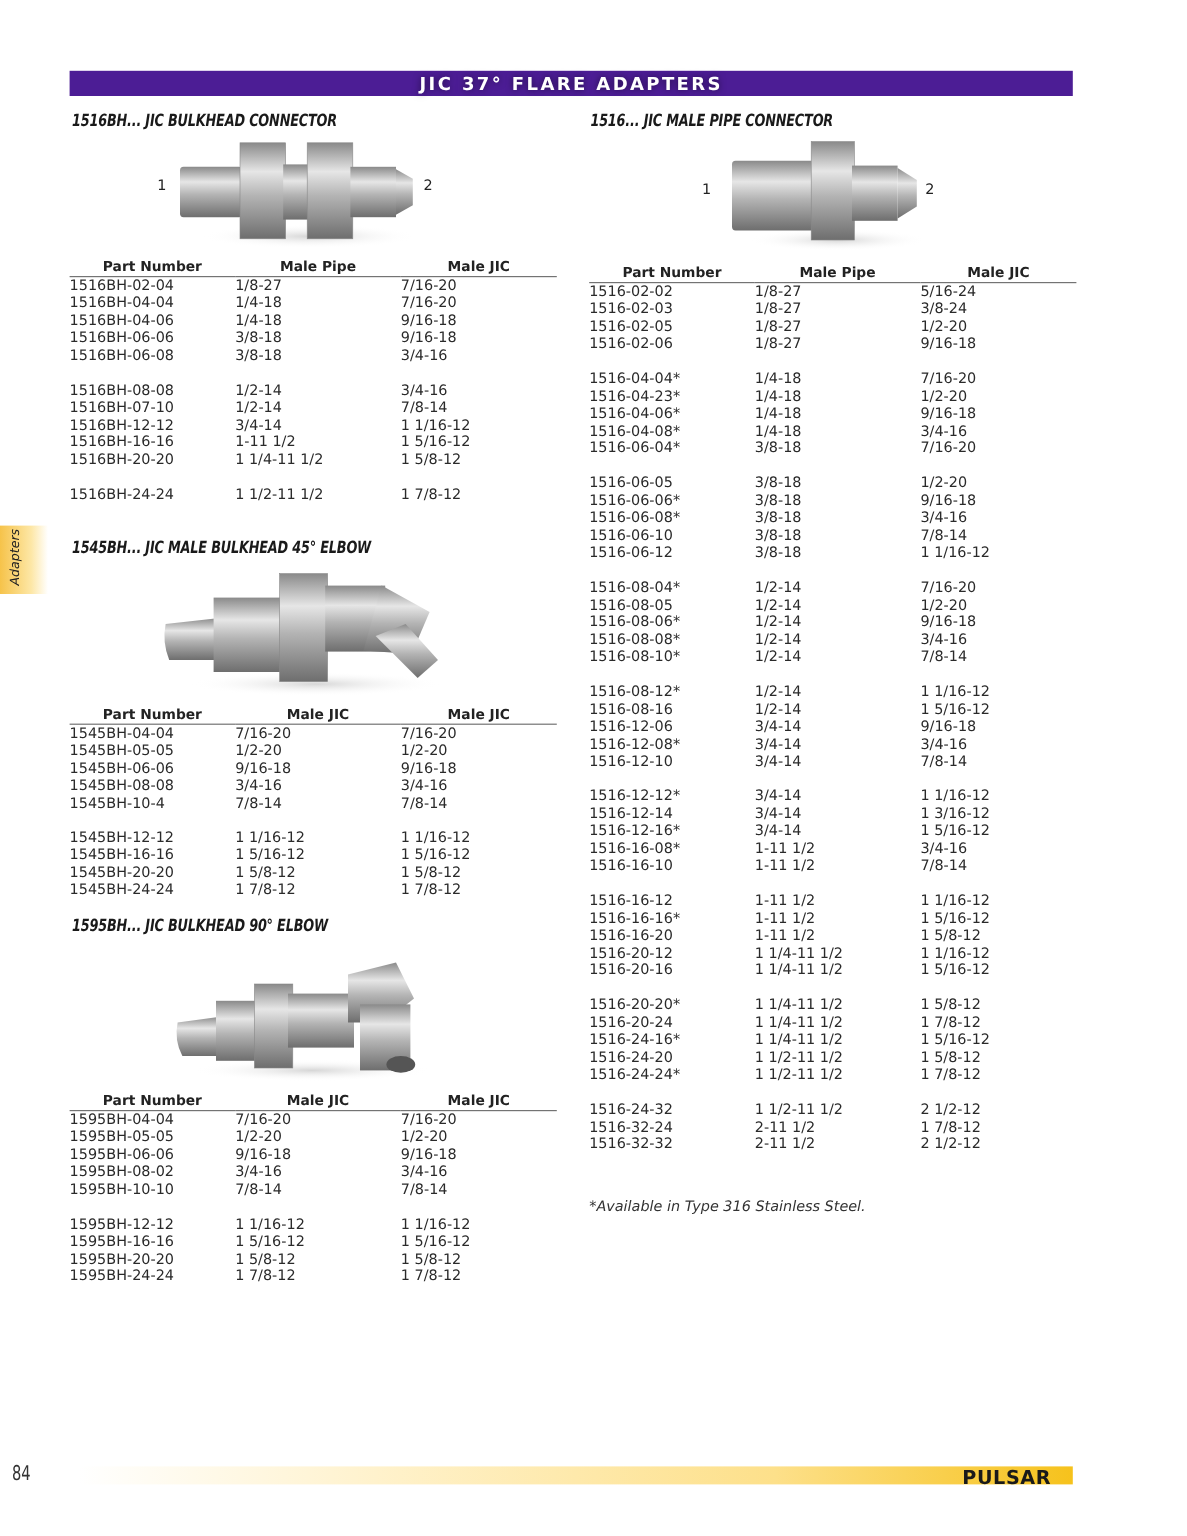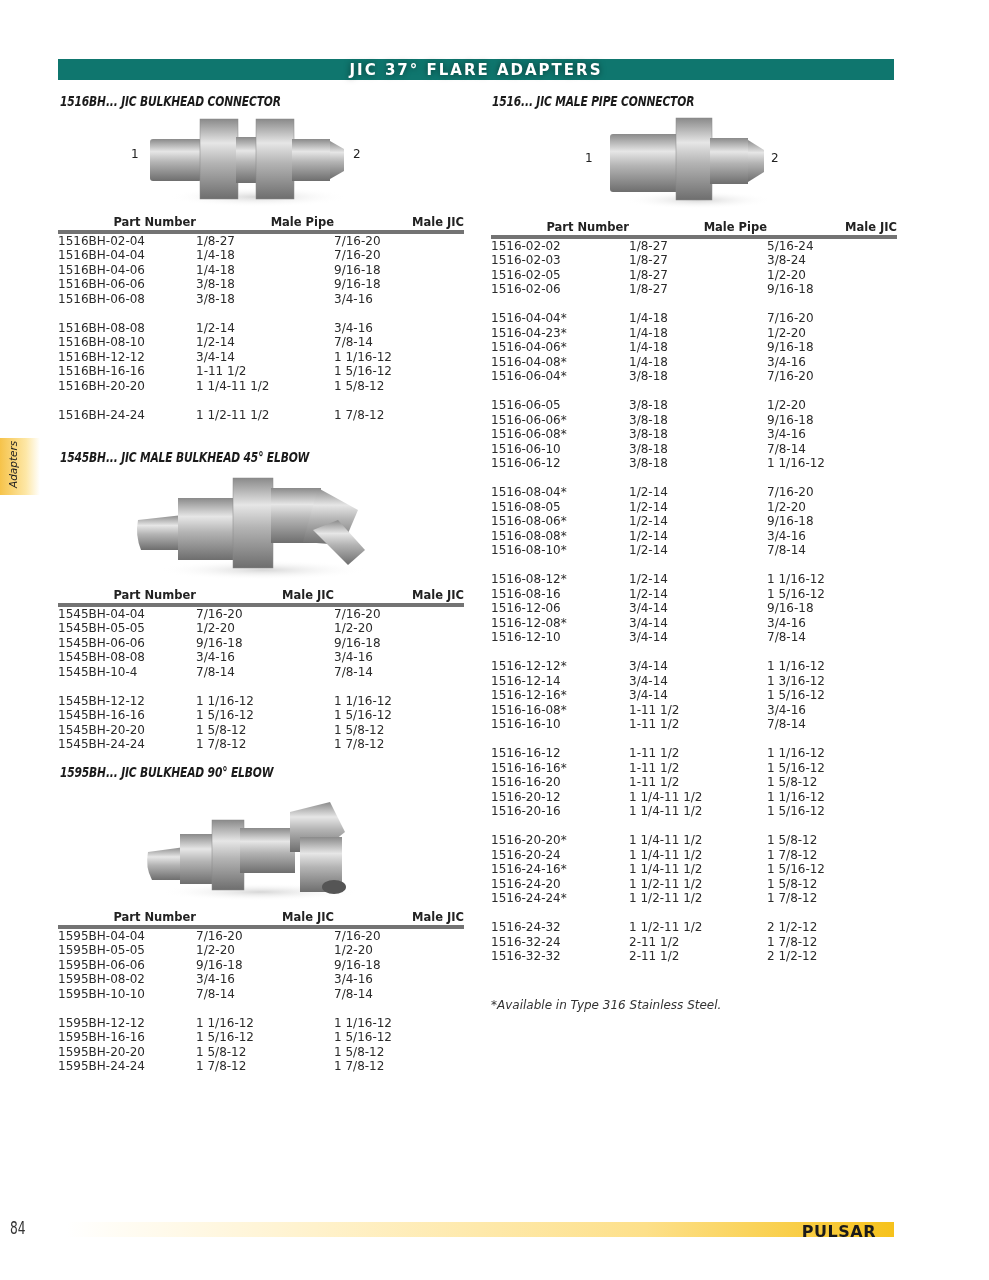--- a/index.html
+++ b/index.html
@@ -1,21 +1,21 @@
 <!DOCTYPE html>
 <html><head>
 <meta charset="utf-8">
 <style>
   * { box-sizing: border-box; margin: 0; padding: 0; }
   html, body { width: 989px; height: 1280px; background: #ffffff; overflow: hidden; }
   body { position: relative; font-family: "DejaVu Sans", sans-serif; color: #222; }
 
   .title-bar {
     position: absolute; left: 58px; top: 59px; width: 836px; height: 21px;
-    background: #0f766e;
+    background: #4c1d95;
     display: flex; justify-content: center; align-items: center;
   }
   .title-bar span {
     font-family: "DejaVu Sans", sans-serif; font-weight: bold; font-size: 15px;
     letter-spacing: 2px; color: #fff; text-shadow: 0 0 6px rgba(0,0,0,0.55);
   }
 
   .section-title {
     position: absolute; font-family: "DejaVu Sans Condensed", "DejaVu Sans", sans-serif;
     font-style: italic; font-weight: bold; font-size: 14px; color: #1a1a1a;
@@ -24,22 +24,22 @@
   }
 
   .photo { position: absolute; }
   .callout { position: absolute; font-size: 12px; color: #222; font-family: "DejaVu Sans", sans-serif; }
 
   table.parts {
     position: absolute; border-collapse: collapse;
     font-family: "DejaVu Sans", sans-serif; font-size: 12px; line-height: 14.5px;
   }
   table.parts th {
-    text-align: right; font-weight: bold; font-size: 11.5px; color: #222;
-    border-bottom: 4px solid #737373; padding: 0; height: 15px; vertical-align: bottom;
+    text-align: center; font-weight: bold; font-size: 11.5px; color: #222;
+    border-bottom: 1px solid #737373; padding: 0; height: 15px; vertical-align: bottom;
   }
   table.parts td { padding: 0; color: #2a2a2a; white-space: nowrap; height: 14.5px; }
   table.parts tr.gap td { height: 14.5px; }
   .c1 { width: 138px; }
   .c2 { width: 138px; }
   .c3 { width: 130px; }
 
   .footnote {
     position: absolute; left: 491px; top: 998px; font-size: 12px; font-style: italic; color: #333;
   }
@@ -139,21 +139,21 @@
       </tr>
       <tr class="gap">
         <td colspan="3"></td>
       </tr>
       <tr>
         <td class="c1">1516BH-08-08</td>
         <td class="c2">1/2-14</td>
         <td class="c3">3/4-16</td>
       </tr>
       <tr>
-        <td class="c1">1516BH-08-10</td>
+        <td class="c1">1516BH-07-10</td>
         <td class="c2">1/2-14</td>
         <td class="c3">7/8-14</td>
       </tr>
       <tr>
         <td class="c1">1516BH-12-12</td>
         <td class="c2">3/4-14</td>
         <td class="c3">1 1/16-12</td>
       </tr>
       <tr>
         <td class="c1">1516BH-16-16</td>

